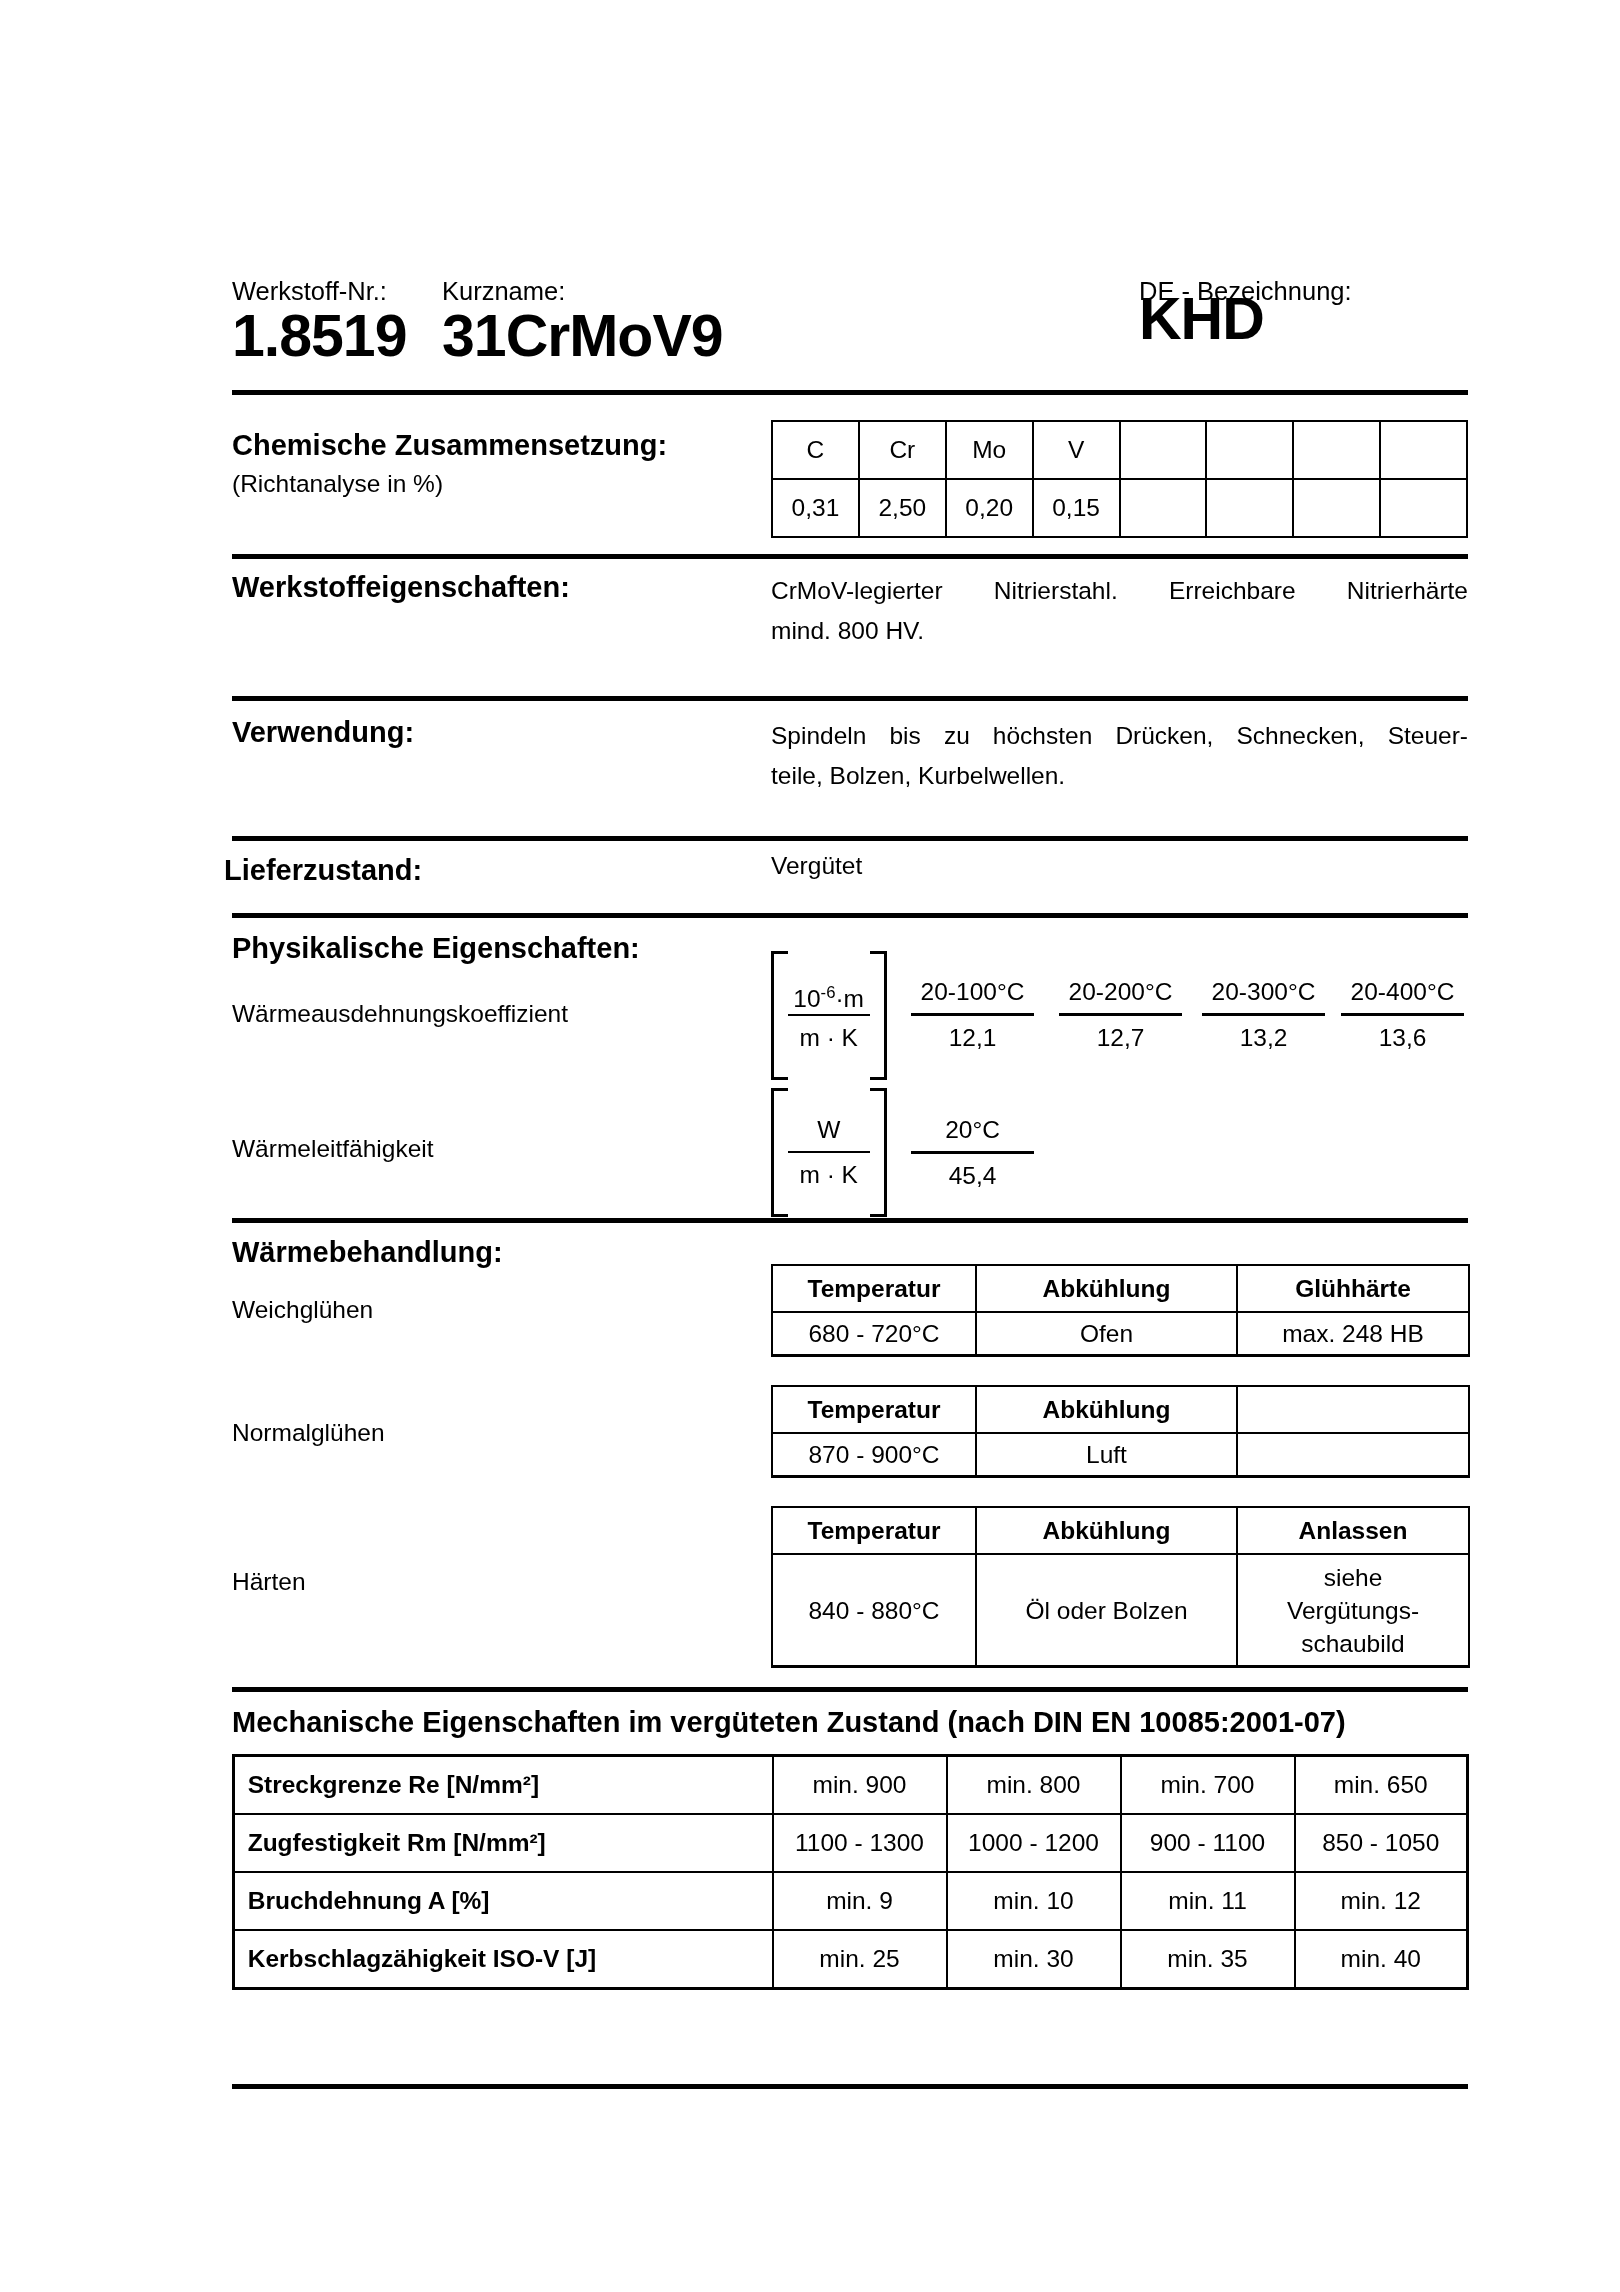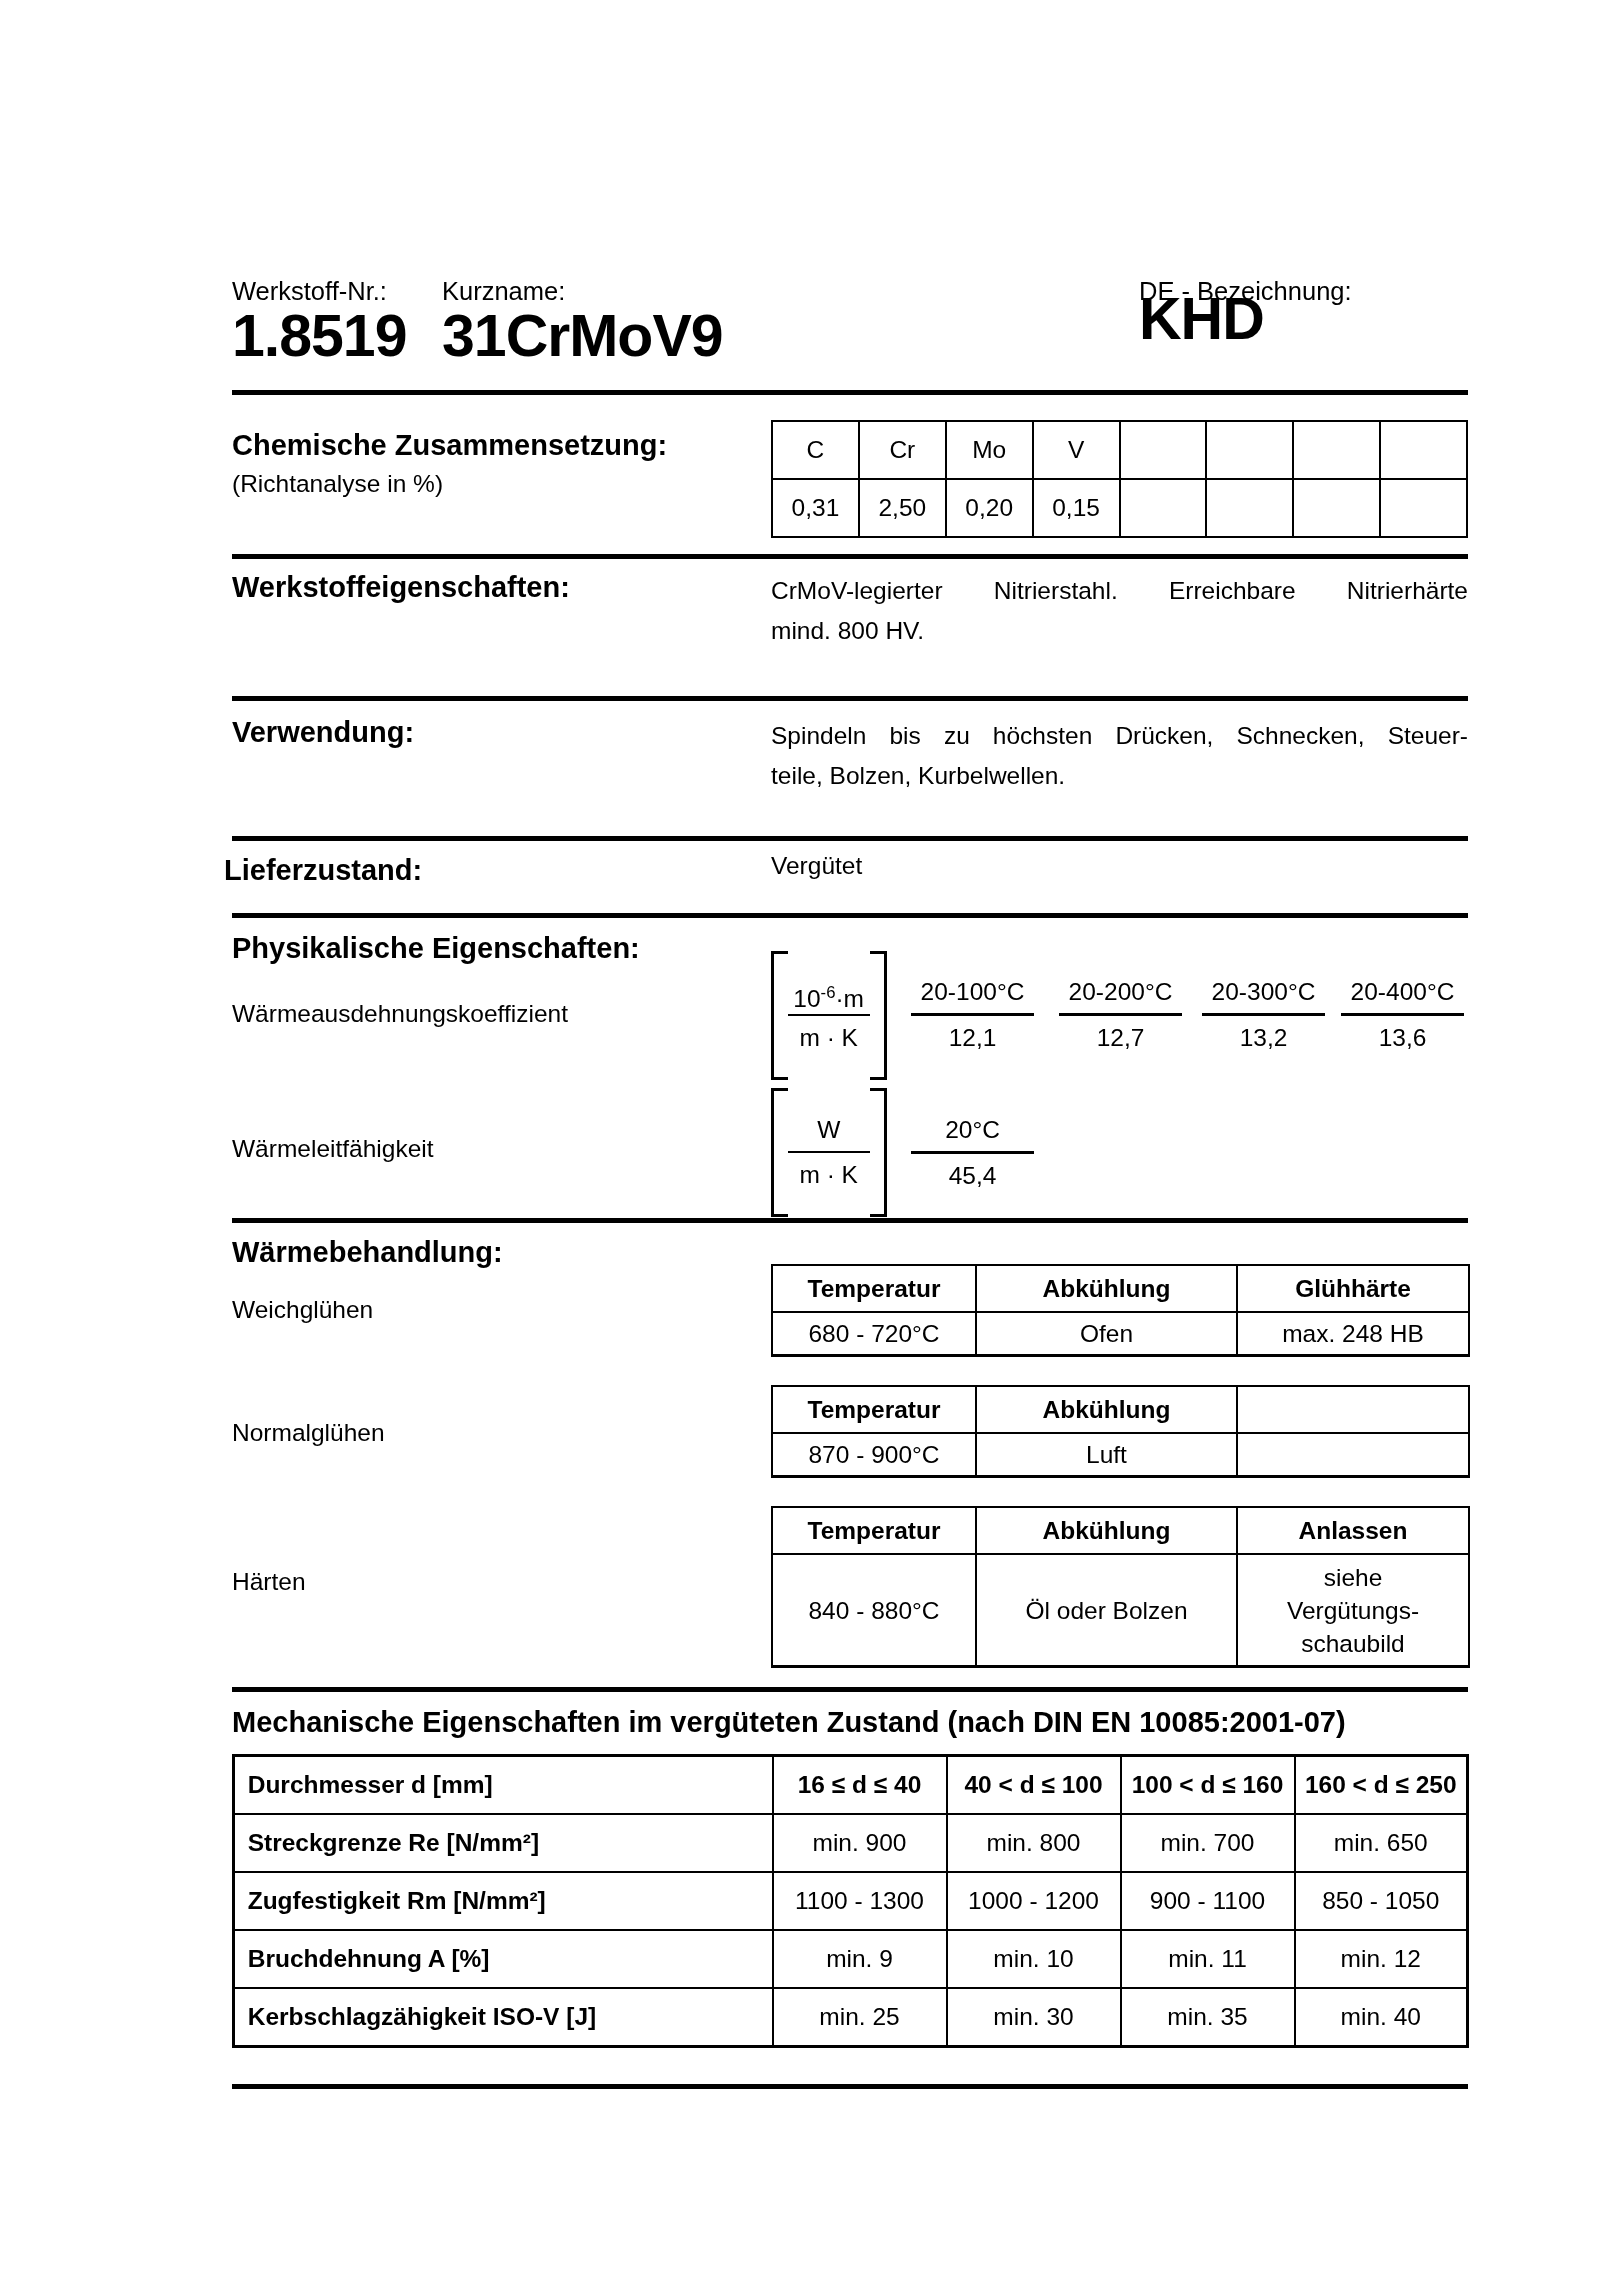--- a/index.html
+++ b/index.html
@@ -231,27 +231,20 @@
 
   <table class="mech abs" style="left:232px; top:1754px;">
     <colgroup>
         <col style="width:539px">
         <col style="width:174px">
         <col style="width:174px">
         <col style="width:174px">
         <col style="width:173px">
       </colgroup>
     <tbody>
-        <tr class="hd">
-      <td class="rowlabel">Durchmesser d [mm]</td>
-      <td>16 ≤ d ≤ 40</td>
-      <td>40 &lt; d ≤ 100</td>
-      <td>100 &lt; d ≤ 160</td>
-      <td>160 &lt; d ≤ 250</td>
-    </tr>
     <tr>
       <td class="rowlabel">Streckgrenze Re [N/mm²]</td>
       <td>min. 900</td>
       <td>min. 800</td>
       <td>min. 700</td>
       <td>min. 650</td>
     </tr>
     <tr>
       <td class="rowlabel">Zugfestigkeit Rm [N/mm²]</td>
       <td>1100 - 1300</td>

